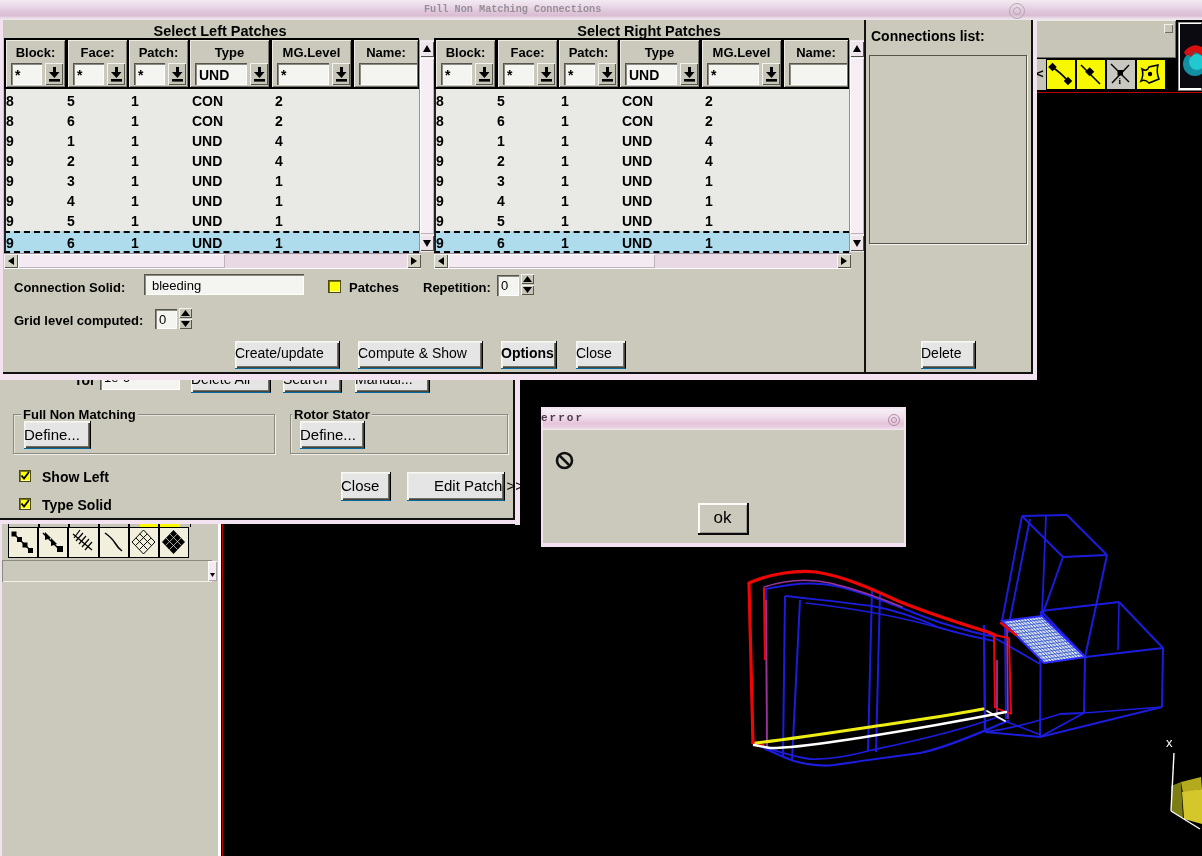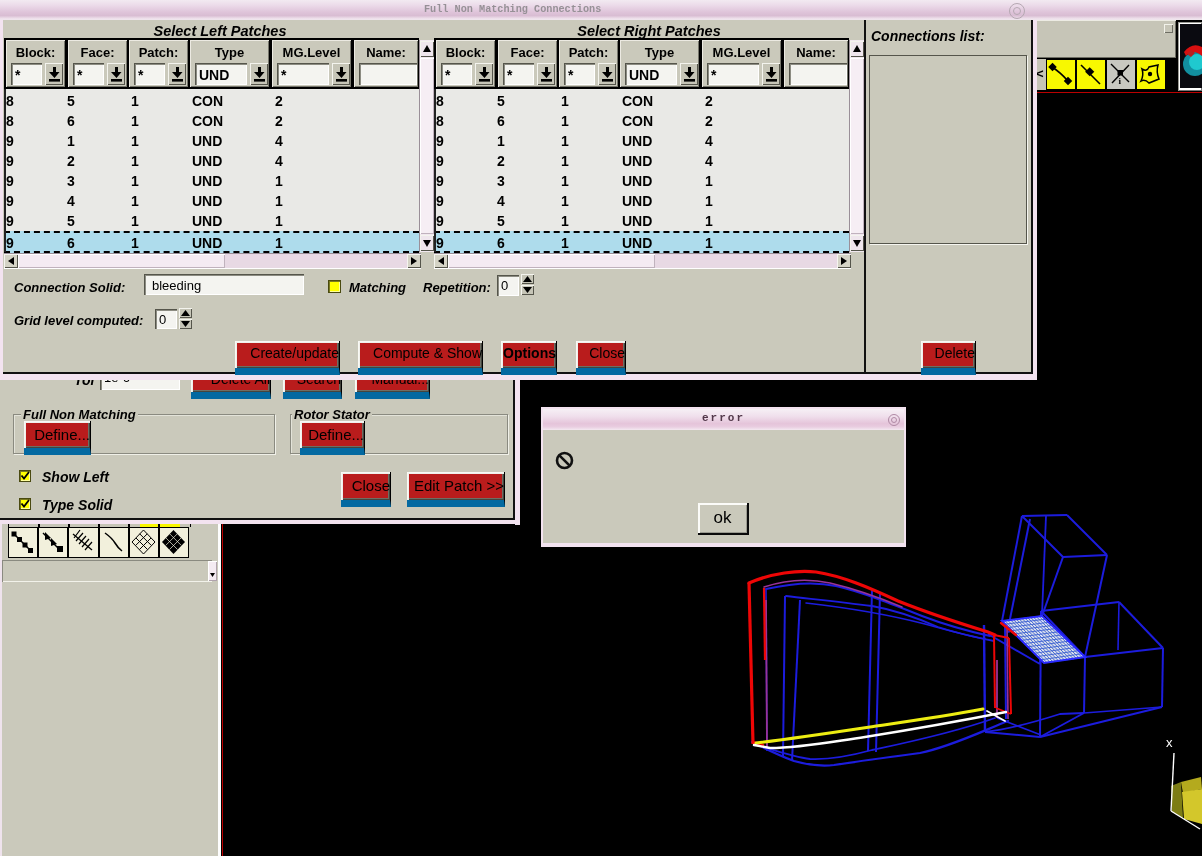--- a/index.html
+++ b/index.html
@@ -1,24 +1,24 @@
 <!DOCTYPE html>
 <html><head>
 <meta charset="utf-8">
 <style>
 html,body{margin:0;padding:0;}
 body{width:1202px;height:856px;position:relative;overflow:hidden;background:#000;
  font-family:"Liberation Sans",sans-serif;}
 .abs{position:absolute;}
 .gray{background:#cac9bb;}
 .titlebar{background:linear-gradient(to bottom,#f2eaf1 0%,#ecdcea 25%,#dfc4da 60%,#d9bdd3 78%,#eddfea 92%,#f0e7ee 100%);}
-.lbl{font-weight:bold;font-size:13px;color:#000;white-space:nowrap;font-style:italic;}
-.btn{background:#b91c1c;font-size:15px;color:#000;text-align:right;white-space:nowrap;
+.lbl{font-weight:bold;font-size:13px;color:#000;white-space:nowrap;}
+.btn{background:#e5e5e5;font-size:15px;color:#000;text-align:left;white-space:nowrap;
  box-shadow:inset 1px 1px 0 #f8f8f4,inset 2px 2px 0 #f0f0ea,inset -1px -1px 0 #45453d,inset -2px -2px 0 #6e6e64;
- border-right:1px solid #000;border-bottom:7px solid #0369a1;}
+ border-right:1px solid #000;border-bottom:1px solid #0369a1;}
 .field{background:#f4f4f0;box-shadow:inset 1px 1px 0 #55554b,inset 2px 2px 0 #8c8c82,inset -1px -1px 0 #fff;
  font-size:13px;color:#000;}
 .cb{background:#ffff00;box-shadow:inset 1px 1px 0 #7a7a20,inset -1px -1px 0 #ffff9d;border:1px solid #4a4a10;}
 .etch{border:1px solid #8a8a80;box-shadow:1px 1px 0 #f0f0e8,inset 1px 1px 0 #f0f0e8aa;}
 .arrowbtn{background:#c6c5b7;box-shadow:inset 1px 1px 0 #f4f4ee,inset -1px -1px 0 #55554b;}
 svg{display:block;}
 </style>
 </head>
 <body>
 
@@ -269,21 +269,21 @@
       <div class="abs cb" style="left:19px;top:126px;width:10px;height:10px;">
         <svg width="10" height="10" style="position:absolute;left:0;top:0;">
           <path d="M1.5 4.5 L4 7.5 L9 1" stroke="#000" stroke-width="1.8" fill="none"></path>
         </svg>
       </div>
       <div class="abs lbl" style="left:42px;top:125px;font-size:14px;">Type Solid</div>
       <div class="abs btn" style="left:341px;top:100px;width:49px;height:28px;">
         <div style="margin-top:5px;">Close</div>
       </div>
       <div class="abs btn" style="left:407px;top:100px;width:97px;height:28px;">
-        <div style="margin-top:5px;">Edit Patch &gt;&gt;</div>
+        <div style="margin-top:5px;padding-left:27px;">Edit Patch &gt;&gt;</div>
       </div>
     </div>
   </div>
 
 <div id="dialog1" style="position:absolute;left:0;top:0;z-index:40;">
     <div class="abs" style="left:0;top:0;width:1037px;height:380px;">
       <div class="abs titlebar" style="left:0;top:0;width:1037px;height:20px;"></div>
       <div class="abs" style="left:424px;top:4px;font-family:'Liberation Mono',monospace;font-size:10.2px;font-weight:bold;color:#969096;letter-spacing:0px;">Full Non Matching Connections</div>
       <div class="abs" style="left:1009px;top:3px;width:14px;height:14px;border:1.5px solid #b5a8b2;border-radius:50%;">
         <div style="margin:2.5px;width:6px;height:6px;border:1.5px solid #b5a8b2;border-radius:50%;"></div>
@@ -598,21 +598,21 @@
       <div class="abs lbl" style="left:871px;top:28px;font-size:14px;">Connections list:</div>
       <div class="abs" style="left:869px;top:55px;width:156px;height:187px;background:#cac9bb;border:1px solid #55554b;box-shadow:1px 1px 0 #f6f6f0;"></div>
       <div class="abs btn" style="left:921px;top:341px;width:54px;height:27px;">
         <div style="margin-top:4px;font-size:14px;">Delete</div>
       </div>
       <div class="abs lbl" style="left:14px;top:280px;">Connection Solid:</div>
       <div class="abs field" style="left:144px;top:274px;width:160px;height:21px;">
         <span style="position:absolute;left:8px;top:4px;font-size:13px;">bleeding</span>
       </div>
       <div class="abs cb" style="left:328px;top:280px;width:11px;height:11px;"></div>
-      <div class="abs lbl" style="left:349px;top:280px;">Matching</div>
+      <div class="abs lbl" style="left:349px;top:280px;">Patches</div>
       <div class="abs lbl" style="left:423px;top:280px;">Repetition:</div>
       <div class="abs field" style="left:497px;top:275px;width:22px;height:21px;">
         <span style="position:absolute;left:4px;top:3px;font-size:13px;">0</span>
       </div>
       <div class="abs" style="left:521px;top:274px;width:13px;height:22px;">
         <div class="abs arrowbtn" style="left:0;top:0;width:13px;height:10px;">
           <svg width="13" height="10">
             <path d="M6.5 2 L11 8 L2 8 z" fill="#000"></path>
           </svg>
         </div>
@@ -649,21 +649,21 @@
       </div>
       <div class="abs btn" style="left:576px;top:341px;width:49px;height:27px;">
         <div style="margin-top:4px;font-size:14px;">Close</div>
       </div>
     </div>
   </div>
 
 <div id="errdlg" style="position:absolute;left:0;top:0;z-index:50;">
     <div class="abs" style="left:541px;top:407px;width:365px;height:140px;background:#f3e3f0;">
       <div class="abs titlebar" style="left:2px;top:2px;width:361px;height:21px;background:linear-gradient(to bottom,#f6f0f5 0%,#f0dfec 35%,#e5c4da 70%,#e9cde0 85%,#f4e9f1 100%);"></div>
-      <div class="abs" style="left:0;top:5px;width:365px;text-align:center;font-family:'Liberation Mono',monospace;font-size:11px;font-weight:bold;color:#52384a;letter-spacing:2px;">error</div>
+      <div class="abs" style="left:0;top:5px;width:365px;font-family:'Liberation Mono',monospace;font-size:11px;font-weight:bold;color:#52384a;letter-spacing:2px;">error</div>
       <div class="abs" style="left:347px;top:7px;width:10px;height:10px;border:1.2px solid #b08aa5;border-radius:50%;">
         <div style="margin:1.8px;width:4px;height:4px;border:1.2px solid #b08aa5;border-radius:50%;"></div>
       </div>
       <div class="abs gray" style="left:2px;top:23px;width:361px;height:113px;"></div>
       <svg class="abs" style="left:14px;top:44px;" width="20" height="20">
         <circle cx="9.5" cy="9.5" r="7.5" fill="none" stroke="#111" stroke-width="2.6"></circle>
         <line x1="4.6" y1="4.6" x2="14.4" y2="14.4" stroke="#111" stroke-width="2.6"></line>
       </svg>
       <div class="abs" style="left:157px;top:96px;width:49px;height:30px;background:#cac9bb;box-shadow:inset 2px 2px 0 #fbfbf8,inset -1px -1px 0 #9a9a90;border-right:2.5px solid #0a0a0a;border-bottom:2.5px solid #0a0a0a;text-align:center;">
         <div style="margin-top:5px;font-size:17px;">ok</div>

